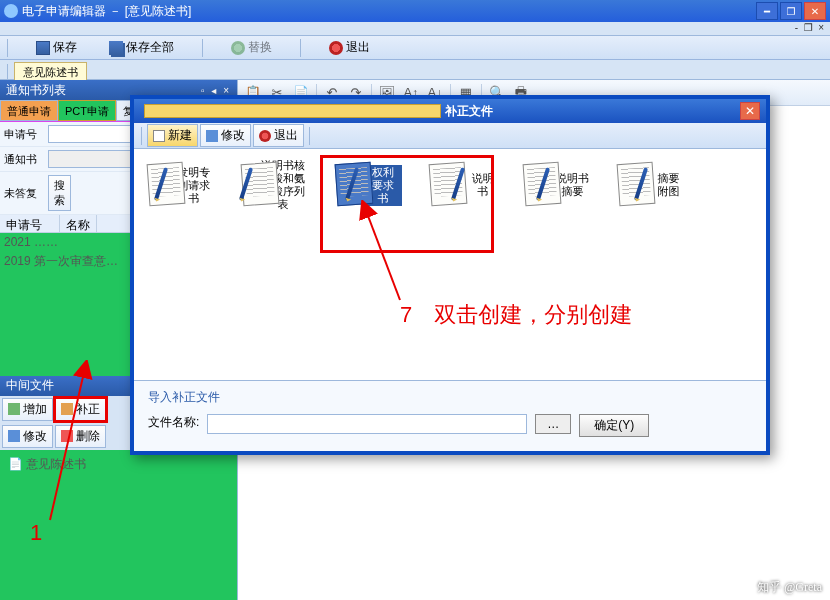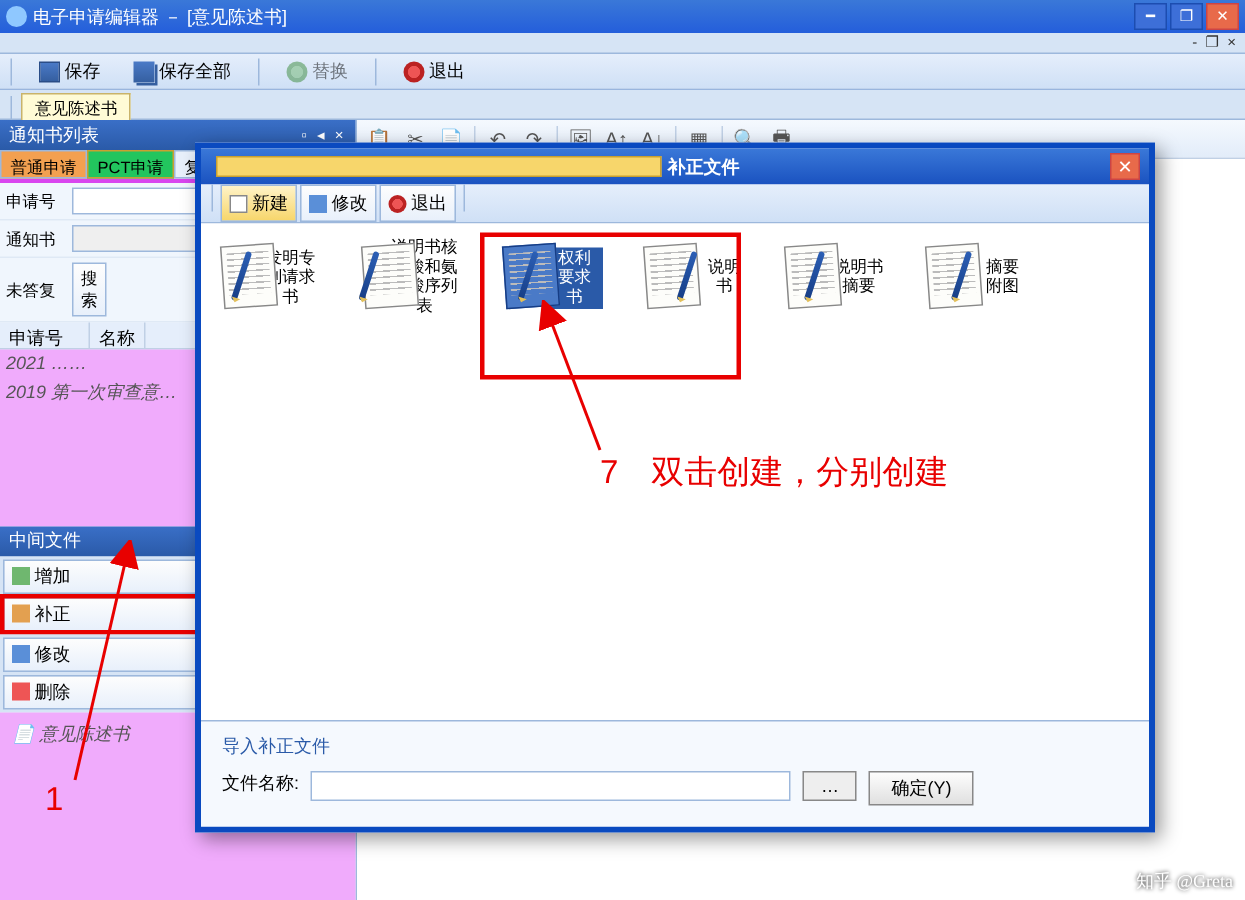--- a/index.html
+++ b/index.html
@@ -8,69 +8,69 @@
   
   .titlebar { height: 22px; background: linear-gradient(#3a78d8,#245edb); color: #fff; display: flex; align-items: center; padding: 0 4px; }
   .titlebar .app-icon { width: 14px; height: 14px; background: #8fc8ff; border-radius: 50%; margin-right: 4px; display:inline-block;}
   .titlebar .title { flex: 1; font-size: 12px; }
   .titlebar .winbtns { display:flex; gap:2px;}
   .titlebar .winbtn { width:22px;height:18px;background:#3d6fd8;border:1px solid #1c4db0;color:#fff;display:flex;align-items:center;justify-content:center;font-size:10px;cursor:pointer;}
   .titlebar .winbtn.close{background:#e86a4a;border-color:#c44;}
   .subcontrols{height:14px;background:#d6e4f5;border-bottom:1px solid #9db8dc;text-align:right;padding-right:6px;font-size:10px;color:#333;}
 
   
-  .maintb { height:24px;background:linear-gradient(#e5eefb,#cfe0f6);border-bottom:1px solid #99b5de;display:flex;align-items:center;padding:0 4px;gap:8px;}
+  .maintb { height:24px;background:linear-gradient(#e5eefb,#cfe0f6);border-bottom:1px solid #99b5de;display:flex;align-items:center;padding:0 4px;gap:18px;}
   .tbbtn{display:flex;align-items:center;gap:3px;padding:2px 6px;border:1px solid transparent;cursor:pointer;}
   .ico{width:14px;height:14px;display:inline-block;}
   .ico-save{background:linear-gradient(#4a7ac7,#355fa0);border:1px solid #2a4d87;}
   .ico-saveall{background:linear-gradient(#4a7ac7,#355fa0);box-shadow:2px 2px 0 #355fa0;}
   .ico-refresh{background:radial-gradient(circle,#6fb76f 40%,#3a8a3a 42%);border-radius:50%;}
   .ico-exit{background:radial-gradient(circle,#e55 40%,#b22 42%);border-radius:50%;}
   .sep{width:1px;height:18px;background:#9db8dc;margin:0 3px;}
 
   
   .doctabs{height:20px;background:#d6e4f5;border-bottom:1px solid #9db8dc;padding:2px 4px 0;}
   .doctab{display:inline-block;padding:2px 8px;background:#fffbd6;border:1px solid #c9b36a;border-bottom:none;font-size:11px;}
 
   
   .content{display:flex;height:calc(600px - 22px - 14px - 24px - 20px);}
   .leftpane{width:238px;background:#f0f6fd;border-right:1px solid #9db8dc;display:flex;flex-direction:column;}
   .rightpane{flex:1;background:#fff;position:relative;}
 
   
   .panelhdr{height:20px;background:linear-gradient(#3a6fc7,#2a5aa8);color:#fff;font-size:12px;display:flex;align-items:center;padding:0 6px;justify-content:space-between;}
   .panelhdr .ctl{font-size:10px;letter-spacing:2px;}
-  .subtabs{height:22px;background:#d6e4f5;display:flex;border-bottom:3px solid #d946ef;}
+  .subtabs{height:22px;background:#d6e4f5;display:flex;border-bottom:1px solid #d946ef;}
   .subtab{padding:3px 6px;border:1px solid #9db8dc;background:#e8f0fb;font-size:11px;cursor:pointer;}
   .subtab.active{background:#22c55e;border-color:#c9a030;}
   .subtab.orange{background:#f3a050;}
   .formrow{display:flex;align-items:center;padding:3px 4px;gap:4px;border-bottom:1px solid #dfe9f5;}
   .formrow label{width:40px;font-size:11px;}
   .formrow input,.formrow select{flex:1;height:18px;border:1px solid #9db8dc;font-size:11px;padding:0 2px;}
   .listhdr{height:18px;background:#e5eefb;border-bottom:1px solid #c0d0e5;display:flex;font-size:11px;}
   .listhdr span{padding:2px 6px;border-right:1px solid #c0d0e5;}
-  .listbody{flex:1;background:#f0abfc;overflow:hidden;font-size:11px;font-style:italic;}
+  .listbody{flex:1;background:#22c55e;overflow:hidden;font-size:11px;}
   .listrow{padding:2px 4px;color:#555;white-space:nowrap;overflow:hidden;}
-  .btnrow{display:flex;gap:2px;padding:2px;background:#d6e4f5;flex-direction:column;}
+  .btnrow{display:flex;gap:2px;padding:2px;background:#d6e4f5;}
   .smbtn{display:flex;align-items:center;gap:3px;padding:2px 5px;border:1px solid #9db8dc;background:linear-gradient(#fdfdfd,#e8f0fb);font-size:11px;cursor:pointer;}
   .smbtn .ico{width:12px;height:12px;}
   .highlight-red{outline:3px solid #e80000;outline-offset:-1px;}
 
   
   .edittb{height:26px;background:linear-gradient(#f5f9fe,#e2ecf9);border-bottom:1px solid #c0d0e5;display:flex;align-items:center;padding:0 6px;gap:6px;}
   .edittb .eico{width:18px;height:18px;border:1px solid transparent;display:inline-flex;align-items:center;justify-content:center;font-size:13px;color:#555;cursor:pointer;}
   .edittb .vsep{width:1px;height:18px;background:#c0d0e5;}
 
   
-  .modal{position:absolute;left:130px;top:95px;width:640px;height:460px;background:#fff;border:4px solid #0a4ac0;box-shadow:4px 4px 12px rgba(0,0,0,.4);z-index:100;display:flex;flex-direction:column;}
+  .modal{position:absolute;left:130px;top:95px;width:640px;height:360px;background:#fff;border:4px solid #0a4ac0;box-shadow:4px 4px 12px rgba(0,0,0,.4);z-index:100;display:flex;flex-direction:column;}
   .mtitle{height:24px;background:linear-gradient(#3a78d8,#1a52c0);color:#fff;display:flex;align-items:center;padding:0 6px;}
   .mtitle .ico{background:#f7d66b;border:1px solid #c9a030;}
   .mtitle span{flex:1;margin-left:4px;font-size:12px;font-weight:bold;}
   .mtitle .mclose{width:20px;height:18px;background:#e86a4a;border:1px solid #c44;color:#fff;display:flex;align-items:center;justify-content:center;font-size:12px;cursor:pointer;}
-  .mtb{height:26px;background:linear-gradient(#e5eefb,#cfe0f6);border-bottom:1px solid #9db8dc;display:flex;padding:0 4px;gap:2px;}
+  .mtb{height:26px;background:linear-gradient(#e5eefb,#cfe0f6);border-bottom:1px solid #9db8dc;display:flex;align-items:center;padding:0 4px;gap:2px;}
   .mbody{flex:1;background:#fff;padding:10px 8px;position:relative;}
   .items{display:flex;gap:22px;flex-wrap:nowrap;}
   .item{width:72px;display:flex;flex-direction:row;align-items:center;gap:4px;cursor:pointer;}
   .docicon{width:52px;height:48px;position:relative;}
   .docicon .page{position:absolute;width:36px;height:42px;background:#fdfdfa;border:1px solid #888;top:2px;left:6px;transform:rotate(-4deg);}
   .docicon .page::before{content:"";position:absolute;top:4px;left:3px;right:3px;height:28px;background:repeating-linear-gradient(#bbb 0 1px,transparent 1px 4px);}
   .docicon .pen{position:absolute;width:4px;height:34px;background:linear-gradient(#2c5fb5,#163d85);right:6px;top:6px;transform:rotate(18deg);border-radius:2px;}
   .docicon .pen::after{content:"";position:absolute;bottom:-4px;left:0;border:3px solid transparent;border-top-color:#e3c05a;}
   .item.selected .page{background:#4a7ac7;border-color:#163d85;}
   .item .lbl{font-size:11px;text-align:center;line-height:13px;min-height:26px;}

